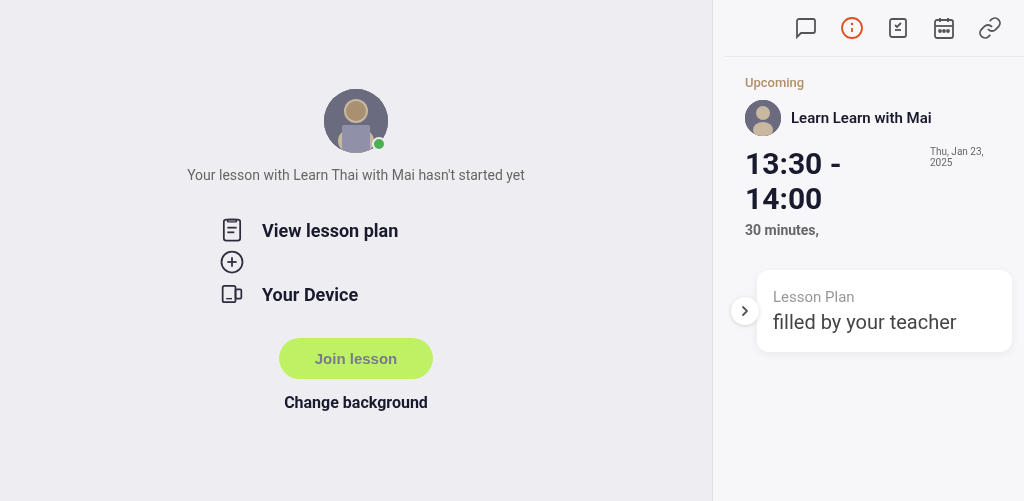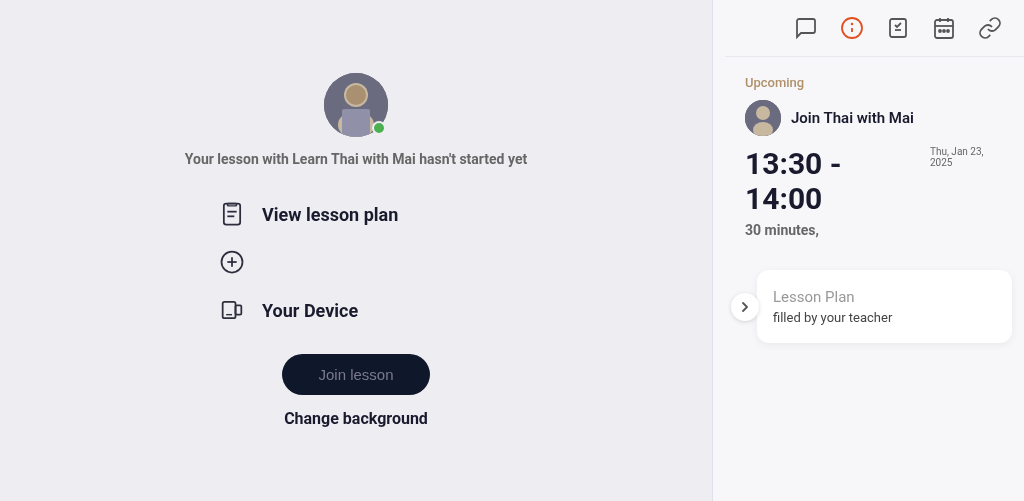--- a/index.html
+++ b/index.html
@@ -55,27 +55,25 @@
       bottom: 2px;
       right: 2px;
     }
 
     .subtitle {
       color: #666;
       font-size: 14px;
       text-align: center;
       margin-bottom: 28px;
       line-height: 1.5;
-      font-weight: bold;
     }
 
     .menu-list {
       display: flex;
       flex-direction: column;
-      gap: 16px;
       margin-bottom: 28px;
       width: 280px;
     }
 
     .menu-item {
       display: flex;
       align-items: center;
       gap: 14px;
       cursor: pointer;
     }
@@ -97,27 +95,27 @@
       stroke-width: 1.5;
     }
 
     .menu-label {
       font-size: 18px;
       font-weight: 700;
       color: #1a1a2e;
     }
 
     .join-btn {
-      background: #0f172a;
+      background: #bef264;
       color: #7a7a8e;
       border: none;
       border-radius: 24px;
       padding: 12px 36px;
       font-size: 15px;
-      font-weight: 400;
+      font-weight: 700;
       cursor: not-allowed;
       margin-bottom: 14px;
     }
 
     .change-bg {
       font-size: 16px;
       font-weight: 700;
       color: #1a1a2e;
       cursor: pointer;
       text-decoration: none;
@@ -236,21 +234,21 @@
 
     .lesson-plan-content {}
 
     .lesson-plan-title {
       font-size: 15px;
       color: #999;
       margin-bottom: 4px;
     }
 
     .lesson-plan-desc {
-      font-size: 13px;
+      font-size: 20px;
       color: #444;
     }
 
     
     .chevron-outside {
       position: absolute;
       left: -14px;
       top: 50%;
       transform: translateY(-50%);
       background: #fff;
@@ -379,21 +377,21 @@
     <div class="upcoming-label">Upcoming</div>
 
     <div class="teacher-row">
       <div class="teacher-avatar">
         <svg viewBox="0 0 36 36" xmlns="http://www.w3.org/2000/svg">
           <rect width="36" height="36" fill="#6b6b80"></rect>
           <circle cx="18" cy="13" r="7" fill="#c8b8a0"></circle>
           <ellipse cx="18" cy="30" rx="10" ry="8" fill="#c8b8a0"></ellipse>
         </svg>
       </div>
-      <span class="teacher-name">Join Thai with Mai</span>
+      <span class="teacher-name">Learn Learn with Mai</span>
     </div>
 
     <div class="time-row">
       <span class="time-text">13:30 - 14:00</span>
       <span class="date-text">Thu, Jan 23, 2025</span>
     </div>
 
     <div class="duration-text">30 minutes,</div>
   </div>
 

